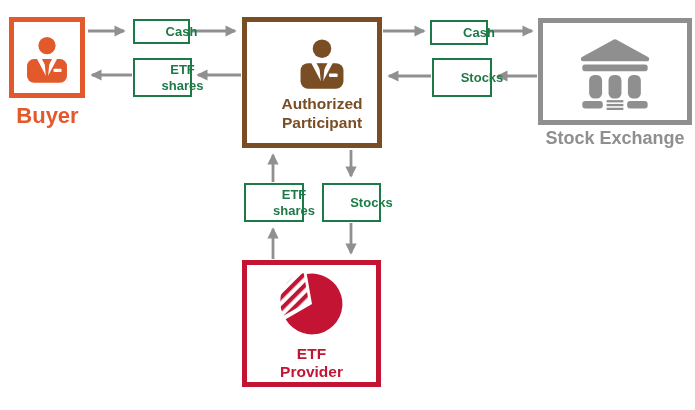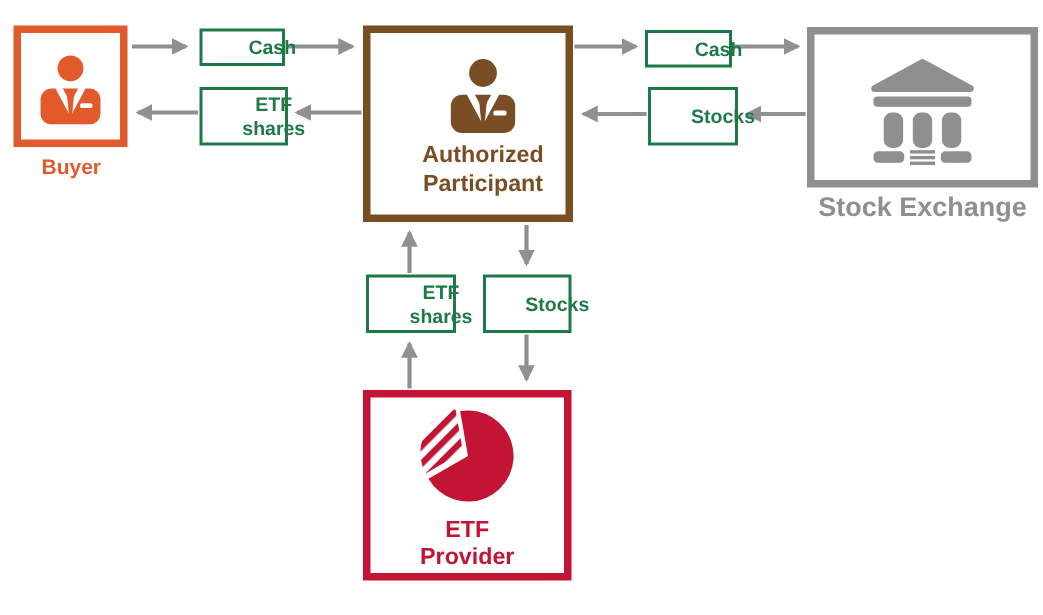--- a/index.html
+++ b/index.html
@@ -11,21 +11,21 @@
 
   
   .node{position:absolute;background:#fff;display:flex;flex-direction:column;
         align-items:center;justify-content:center;box-sizing:border-box;}
   .node-buyer{left:9px;top:17px;width:76px;height:81px;border:5px solid #E2592B;}
   .node-ap{left:242px;top:17px;width:140px;height:131px;border:5px solid #7A4E24;padding-left:20px;}
   .node-se{left:538px;top:18px;width:154px;height:107px;border:5px solid #8F8F8F;}
   .node-etfp{left:242px;top:260px;width:139px;height:127px;border:5px solid #C41434;}
 
   .caption{position:absolute;font-weight:bold;text-align:center;line-height:1.18;}
-  .cap-buyer{left:0px;top:103px;width:95px;font-size:14px;color:#E2592B;}
+  .cap-buyer{left:0px;top:103px;width:95px;font-size:22px;color:#E2592B;}
   .cap-se{left:528px;top:128px;width:174px;font-size:18px;color:#8F8F8F;}
   .cap-ap{color:#7A4E24;font-size:15.5px;margin-top:4px;}
   .cap-etfp{color:#C41434;font-size:15.5px;margin-top:3px;}
   .pre{white-space:pre-line;}
 
   
   .flowbox{position:absolute;background:#fff;border:2px solid #1D7A46;color:#1D7A46;
            font-weight:bold;font-size:13px;line-height:1.2;display:flex;
            align-items:center;justify-content:center;text-align:center;
            box-sizing:border-box;padding-left:40px;}

